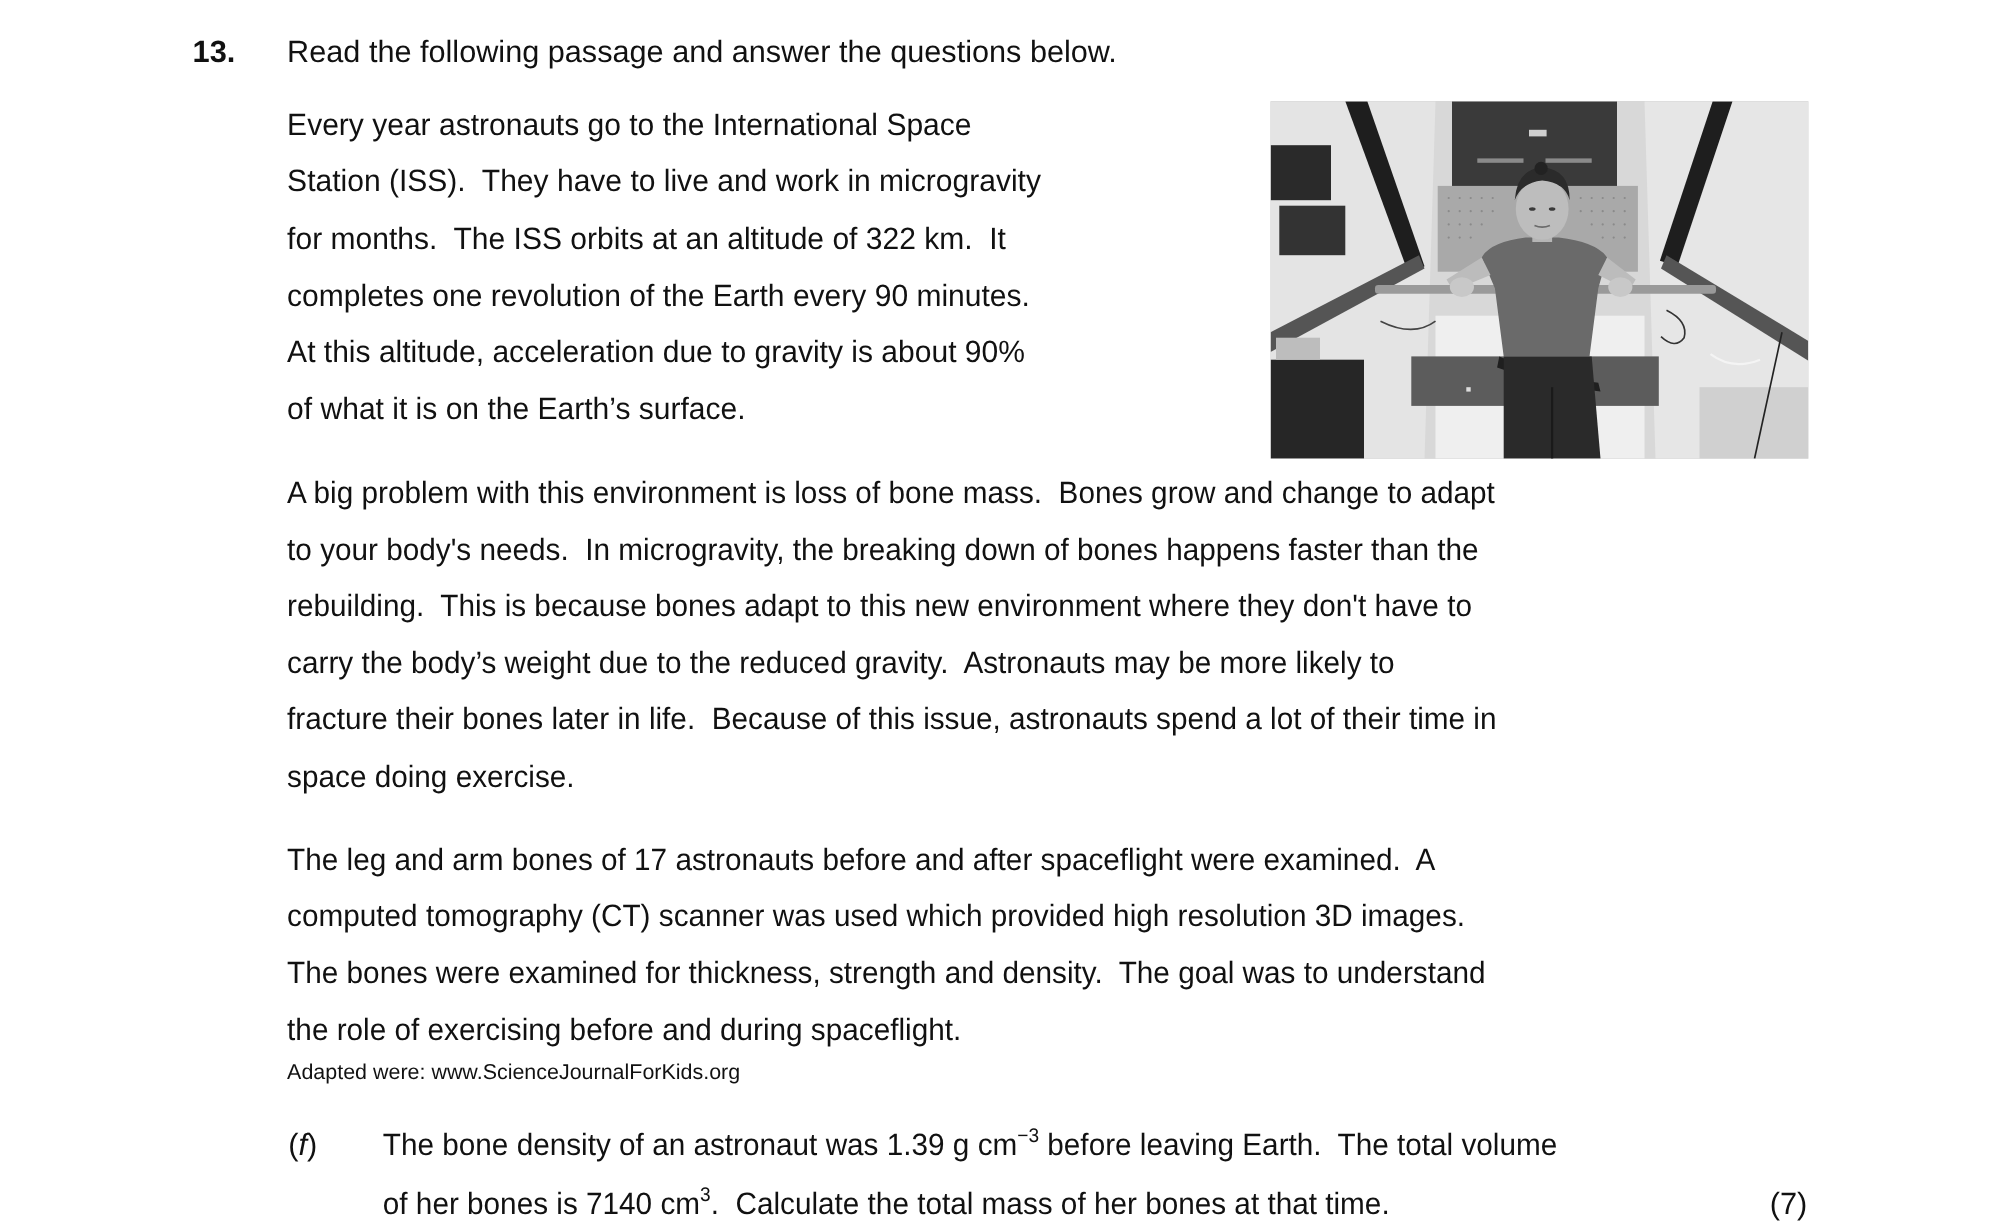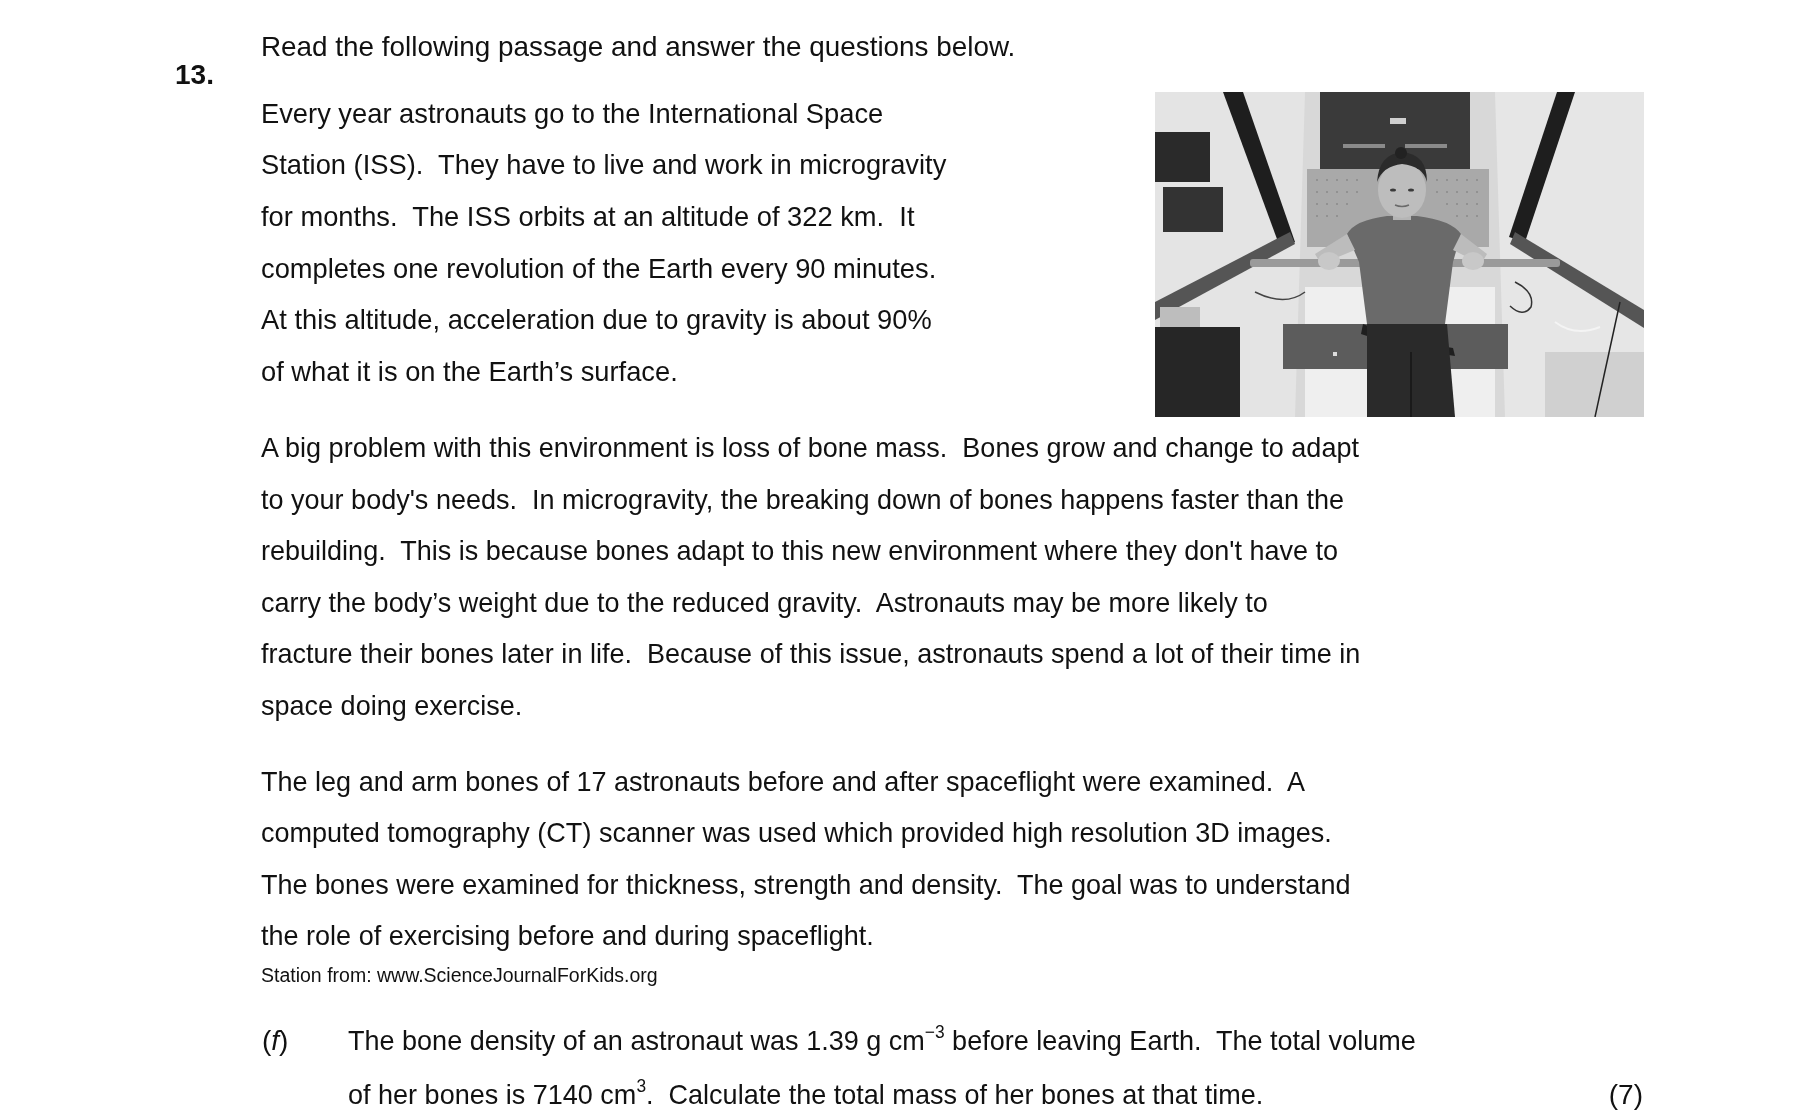--- a/index.html
+++ b/index.html
@@ -22,21 +22,20 @@
     line-height: 1;
     transform-origin: 0 0;
   }
   .qnum {
     position: absolute;
     left: 175px;
     top: 33px;
     font-size: 28px;
     font-weight: bold;
     line-height: 1;
-    margin-top: 28px;
   }
   .source {
     position: absolute;
     left: 261px;
     top: 966px;
     font-size: 19.5px;
     line-height: 1;
     white-space: pre;
   }
   .part-label {
@@ -199,21 +198,21 @@
   <div class="line" style="left:261px; top:692px; transform:scaleX(0.965);">space doing exercise.</div>
 </div>
 
 <div>
   <div class="line" style="left:261px; top:768px; transform:scaleX(0.965);">The leg and arm bones of 17 astronauts before and after spaceflight were examined.  A</div>
   <div class="line" style="left:261px; top:819px; transform:scaleX(0.965);">computed tomography (CT) scanner was used which provided high resolution 3D images.</div>
   <div class="line" style="left:261px; top:871px; transform:scaleX(0.965);">The bones were examined for thickness, strength and density.  The goal was to understand</div>
   <div class="line" style="left:261px; top:922px; transform:scaleX(0.965);">the role of exercising before and during spaceflight.</div>
 </div>
 
-<div class="source">Station from: www.ScienceJournalForKids.org</div>
+<div class="source">Adapted were: www.ScienceJournalForKids.org</div>
 
 <div class="part-label"><span>(</span><i>f</i><span>)</span></div>
 
 <div class="line" style="left:348px; top:1027px; transform:scaleX(0.965);"><span>The bone density of an astronaut was 1.39 g cm</span><sup>−3</sup><span> before leaving Earth.  The total volume</span></div>
 
 <div class="line" style="left:348px; top:1081px; transform:scaleX(0.965);"><span>of her bones is 7140 cm</span><sup>3</sup><span>.  Calculate the total mass of her bones at that time.</span></div>
 
 <div class="marks">(7)</div>
 
 </body></html>

